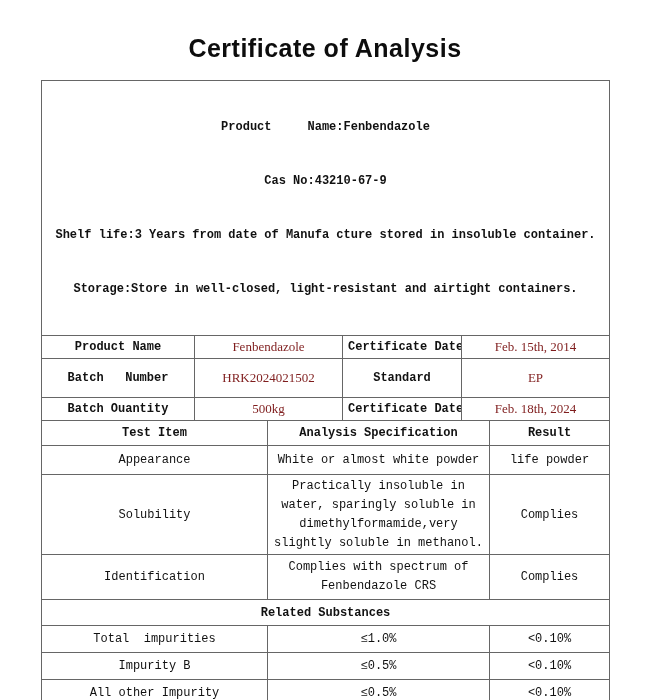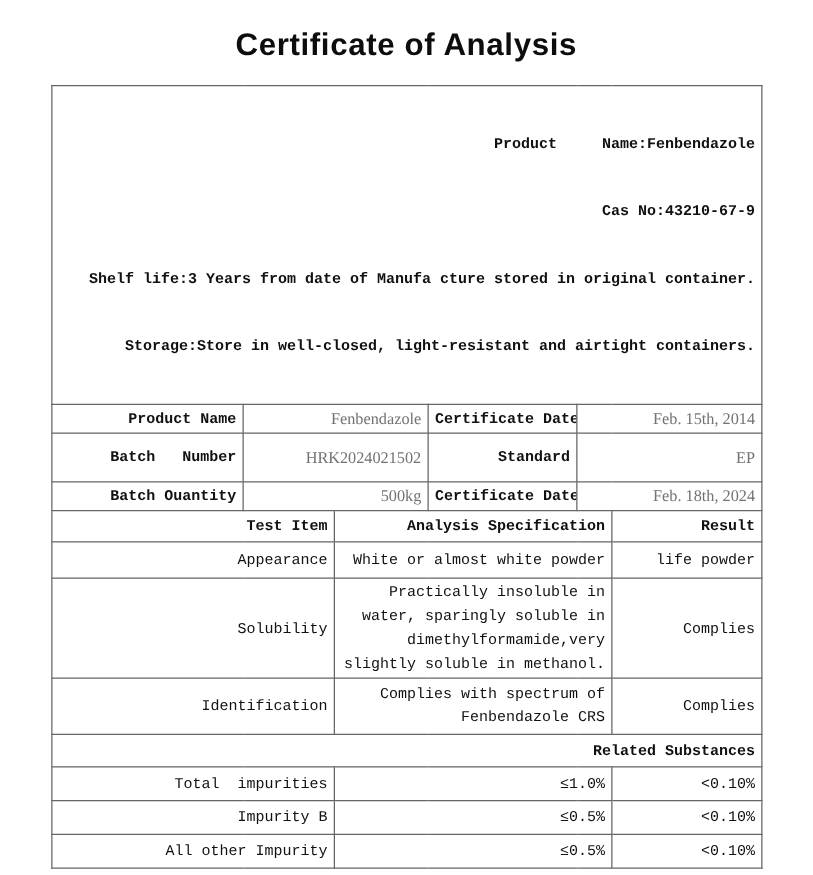--- a/index.html
+++ b/index.html
@@ -3,53 +3,53 @@
 <meta charset="utf-8">
 <style>
   * { margin:0; padding:0; box-sizing:border-box; }
   html,body { background:#ffffff; }
   body {
     width:650px; height:700px;
     font-family:"Liberation Mono", monospace;
     color:#111;
     overflow:hidden;
   }
-  .page { width:650px; height:700px; padding-top:22px; }
+  .page { width:650px; height:700px; padding-top:34px; }
   h1.doc-title {
     text-align:center;
     font-family:"Liberation Sans", sans-serif;
     font-weight:bold;
     font-size:25px;
     letter-spacing:0.5px;
     color:#0d0d0d;
   }
   .cert { margin:17px auto 0 auto; width:568px; cursor:zoom-in; }
   table.coa {
     width:568px;
     border-collapse:collapse;
     table-layout:fixed;
     font-size:12px;
     border:1px solid #4a4a4a;
   }
   table.coa td {
     border:1px solid #666;
-    text-align:right;
+    text-align:center;
     vertical-align:middle;
     padding:1px 5px;
     overflow:hidden;
   }
   td.info-cell {
     text-align:left;
     padding:4px 8px;
     white-space:pre-wrap;
     font-weight:bold;
     line-height:18px;
   }
   td.lbl { font-weight:bold; white-space:pre; }
-  td.val { font-family:"Liberation Serif", serif; font-size:13px; color:#737373; }
+  td.val { font-family:"Liberation Serif", serif; font-size:13px; color:#7f1d1d; }
   td.item { text-align:left; padding-left:8px; white-space:pre; }
   td.head { font-weight:bold; }
   td.section { text-align:left; padding-left:8px; font-weight:bold; }
   .spec-multiline { line-height:19px; display:inline-block;font-family:Liberation Mono, monospace; }
   .line { display:block; }
 </style>
 </head>
 <body>
 
 <div class="page">
@@ -65,21 +65,21 @@
         <col style="width:119px">
           <col style="width:28px">
           <col style="width:120px">
       </colgroup>
 
       <tbody>
           <tr style="height:78px">
         <td class="info-cell" colspan="6">
           <span class="line">Product     Name:Fenbendazole</span>
           <span class="line">Cas No:43210-67-9</span>
-          <span class="line">Shelf life:3 Years from date of Manufa cture stored in original container.</span>
+          <span class="line">Shelf life:3 Years from date of Manufa cture stored in insoluble container.</span>
           <span class="line">Storage:Store in well-closed, light-resistant and airtight containers.</span>
         </td>
       </tr>
 
       <tr style="height:23px">
         <td class="lbl">Product Name</td>
         <td class="val" colspan="2">Fenbendazole</td>
         <td class="lbl">Certificate Date</td>
         <td class="val" colspan="2">Feb. 15th, 2014</td>
       </tr>

